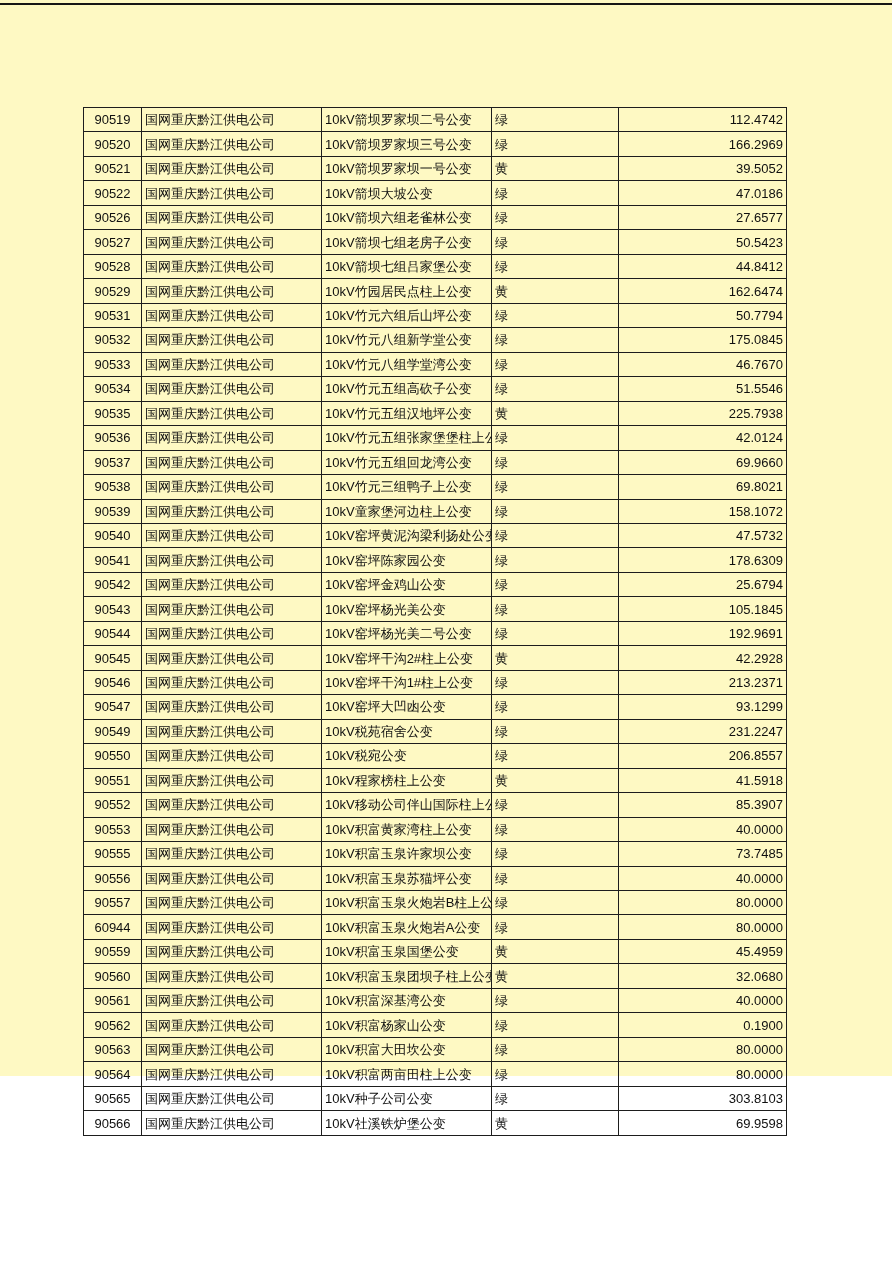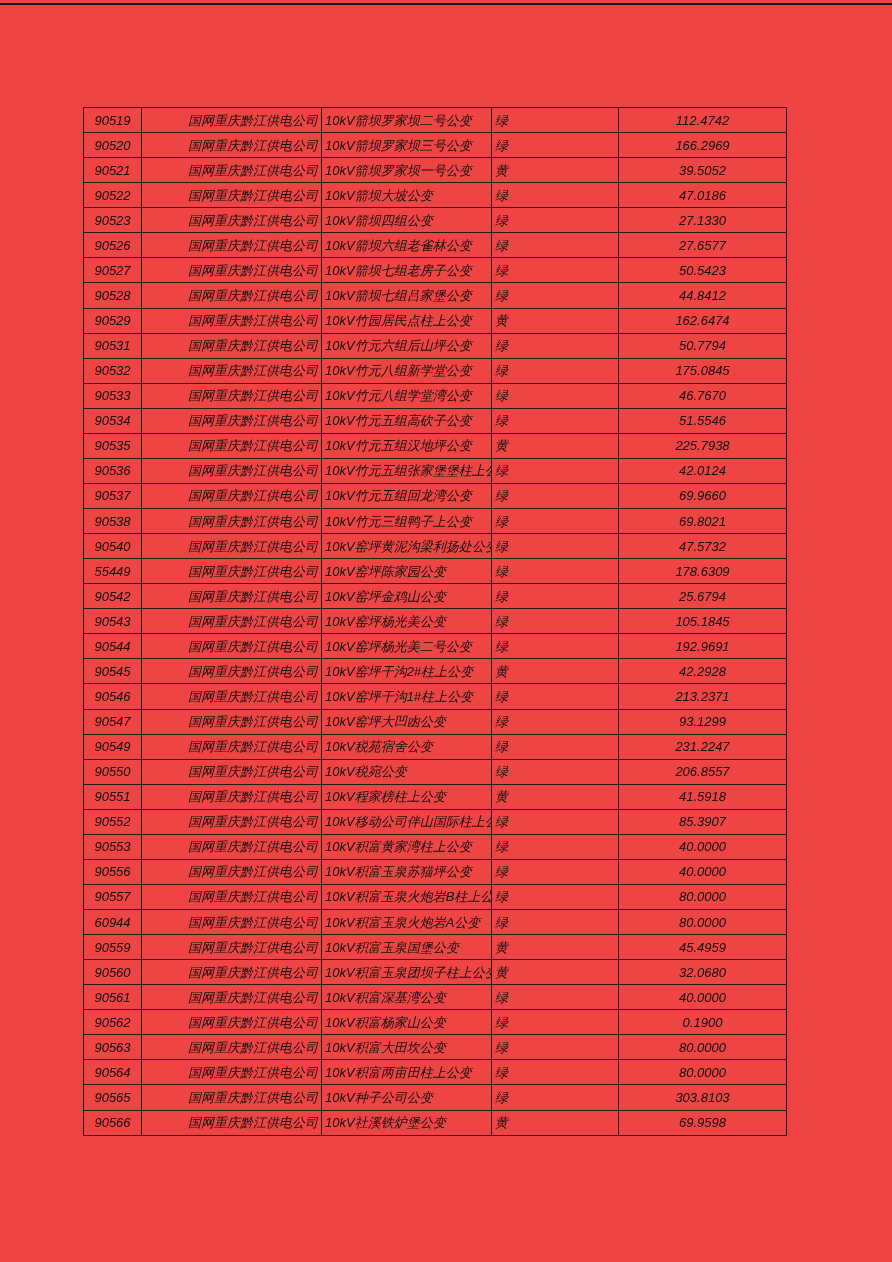--- a/index.html
+++ b/index.html
@@ -7,23 +7,22 @@
     padding: 0;
     width: 892px;
     height: 1262px;
     background: #ffffff;
     font-family: "Liberation Sans", "DejaVu Sans", sans-serif;
     overflow: hidden;
   }
   .page {
     position: relative;
     width: 892px;
-    height: 1262px;
-    background: #ef4444;
-    font-style: italic;
+    height: 1076px;
+    background: #fef9c3;
   }
   .top-rule {
     position: absolute;
     left: 0;
     top: 3px;
     width: 892px;
     height: 2px;
     background: #161616;
   }
   .sheet {
@@ -41,24 +40,24 @@
     border: 1.5px solid #1d1d1d;
     font-size: 13px;
     line-height: 1;
     color: #0f0f0f;
     padding: 0 3px;
     white-space: nowrap;
     overflow: hidden;
     height: 19px;
   }
   td.c-id    { text-align: center; padding: 0; }
-  td.c-co    { text-align: right; padding-left: 5px; }
+  td.c-co    { text-align: left; padding-left: 5px; }
   td.c-dev   { text-align: left; padding-left: 4px; padding-right: 0; }
   td.c-st    { text-align: left; padding-left: 4px; }
-  td.c-val   { text-align: center; }
+  td.c-val   { text-align: right; }
 </style>
 </head>
 <body>
 
 <div class="page">
   <div class="top-rule"></div>
 
   <div class="sheet">
     <table class="grid">
       <colgroup>
@@ -91,27 +90,20 @@
     <td class="c-val">39.5052</td>
   </tr>
           <tr>
     <td class="c-id">90522</td>
     <td class="c-co">国网重庆黔江供电公司</td>
     <td class="c-dev">10kV箭坝大坡公变</td>
     <td class="c-st">绿</td>
     <td class="c-val">47.0186</td>
   </tr>
           <tr>
-    <td class="c-id">90523</td>
-    <td class="c-co">国网重庆黔江供电公司</td>
-    <td class="c-dev">10kV箭坝四组公变</td>
-    <td class="c-st">绿</td>
-    <td class="c-val">27.1330</td>
-  </tr>
-          <tr>
     <td class="c-id">90526</td>
     <td class="c-co">国网重庆黔江供电公司</td>
     <td class="c-dev">10kV箭坝六组老雀林公变</td>
     <td class="c-st">绿</td>
     <td class="c-val">27.6577</td>
   </tr>
           <tr>
     <td class="c-id">90527</td>
     <td class="c-co">国网重庆黔江供电公司</td>
     <td class="c-dev">10kV箭坝七组老房子公变</td>
@@ -182,28 +174,35 @@
     <td class="c-val">69.9660</td>
   </tr>
           <tr>
     <td class="c-id">90538</td>
     <td class="c-co">国网重庆黔江供电公司</td>
     <td class="c-dev">10kV竹元三组鸭子上公变</td>
     <td class="c-st">绿</td>
     <td class="c-val">69.8021</td>
   </tr>
           <tr>
+    <td class="c-id">90539</td>
+    <td class="c-co">国网重庆黔江供电公司</td>
+    <td class="c-dev">10kV童家堡河边柱上公变</td>
+    <td class="c-st">绿</td>
+    <td class="c-val">158.1072</td>
+  </tr>
+          <tr>
     <td class="c-id">90540</td>
     <td class="c-co">国网重庆黔江供电公司</td>
     <td class="c-dev">10kV窑坪黄泥沟梁利扬处公变</td>
     <td class="c-st">绿</td>
     <td class="c-val">47.5732</td>
   </tr>
           <tr>
-    <td class="c-id">55449</td>
+    <td class="c-id">90541</td>
     <td class="c-co">国网重庆黔江供电公司</td>
     <td class="c-dev">10kV窑坪陈家园公变</td>
     <td class="c-st">绿</td>
     <td class="c-val">178.6309</td>
   </tr>
           <tr>
     <td class="c-id">90542</td>
     <td class="c-co">国网重庆黔江供电公司</td>
     <td class="c-dev">10kV窑坪金鸡山公变</td>
     <td class="c-st">绿</td>
@@ -271,20 +270,27 @@
     <td class="c-dev">10kV移动公司伴山国际柱上公变</td>
     <td class="c-st">绿</td>
     <td class="c-val">85.3907</td>
   </tr>
           <tr>
     <td class="c-id">90553</td>
     <td class="c-co">国网重庆黔江供电公司</td>
     <td class="c-dev">10kV积富黄家湾柱上公变</td>
     <td class="c-st">绿</td>
     <td class="c-val">40.0000</td>
+  </tr>
+          <tr>
+    <td class="c-id">90555</td>
+    <td class="c-co">国网重庆黔江供电公司</td>
+    <td class="c-dev">10kV积富玉泉许家坝公变</td>
+    <td class="c-st">绿</td>
+    <td class="c-val">73.7485</td>
   </tr>
           <tr>
     <td class="c-id">90556</td>
     <td class="c-co">国网重庆黔江供电公司</td>
     <td class="c-dev">10kV积富玉泉苏猫坪公变</td>
     <td class="c-st">绿</td>
     <td class="c-val">40.0000</td>
   </tr>
           <tr>
     <td class="c-id">90557</td>

